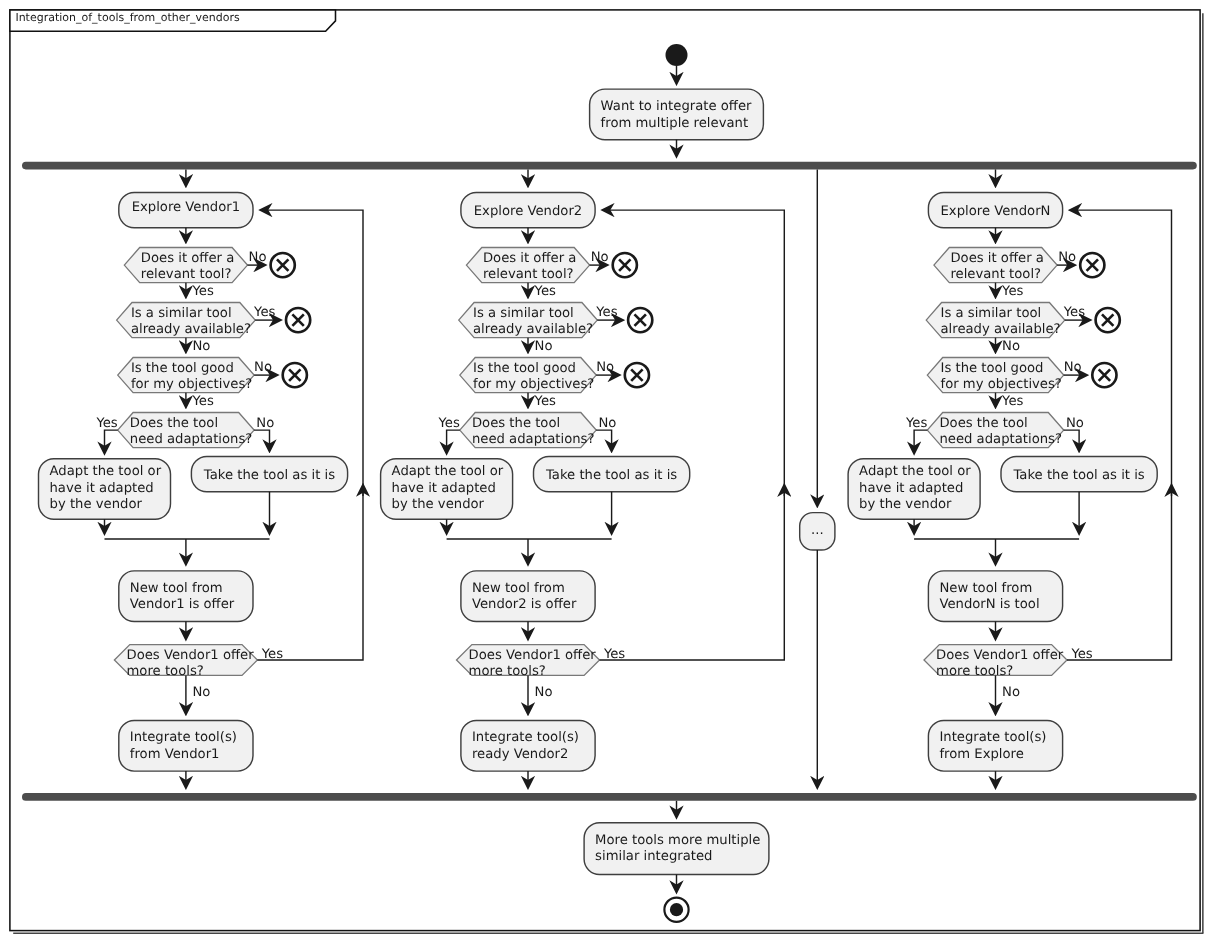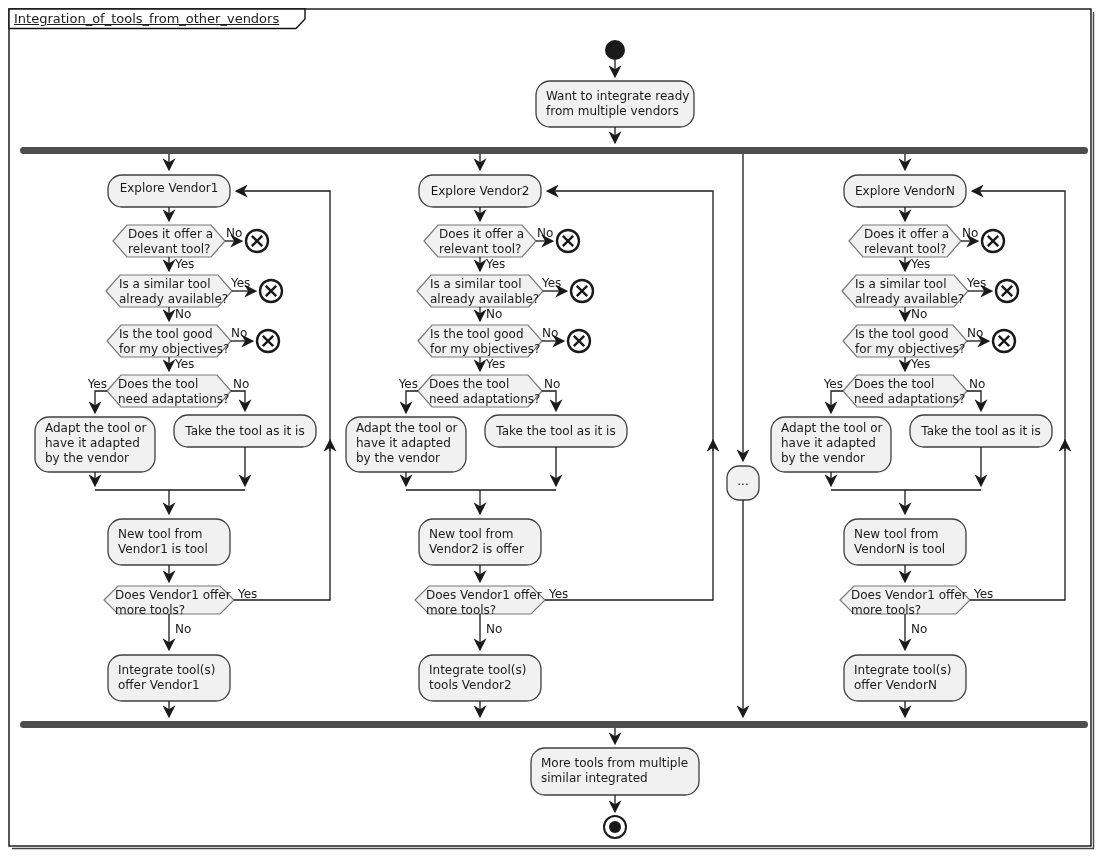--- a/index.html
+++ b/index.html
@@ -5,21 +5,21 @@
   html,body{margin:0;padding:0;background:#fff;}
   body{width:1101px;height:860px;position:relative;font-family:"DejaVu Sans",sans-serif;color:#1a1a1a;}
   svg{position:absolute;left:0;top:0;}
   .edge{stroke:#1a1a1a;stroke-width:1.3;fill:none;}
   .act{fill:#f1f1f1;stroke:#3f3f3f;stroke-width:1.3;}
   .dec{fill:#f1f1f1;stroke:#787878;stroke-width:1.2;}
   .bar{fill:#4d4d4d;}
   .t{position:absolute;font-size:12px;line-height:15px;white-space:nowrap;}
   .tc{position:absolute;display:flex;align-items:center;justify-content:center;font-size:12px;white-space:nowrap;}
   .lbl{position:absolute;font-size:12px;line-height:13px;white-space:nowrap;}
-  .title{position:absolute;left:14px;top:11px;font-size:13px;text-decoration:underline;white-space:nowrap;}
+  .title{position:absolute;left:14px;top:11px;font-size:10px;white-space:nowrap;}
   .tr{text-align:right;}
 </style>
 </head>
 <body>
 
 <svg width="1101" height="860" viewBox="0 0 1101 860">
   <defs>
     <marker id="arr" viewBox="0 0 10 10" refX="7.5" refY="5" markerWidth="10" markerHeight="10" orient="auto-start-reverse">
       <path d="M0,0 L10,5 L0,10 L3,5 Z" fill="#1a1a1a"></path>
     </marker>
@@ -109,22 +109,22 @@
   <line class="edge" x1="615" y1="795" x2="615" y2="810" marker-end="url(#arr)"></line>
   <g>
     <circle cx="615" cy="827" r="11" fill="#fff" stroke="#1a1a1a" stroke-width="2"></circle>
     <circle cx="615" cy="827" r="6" fill="#1a1a1a"></circle>
   </g>
 </svg>
 
 <div class="title">Integration_of_tools_from_other_vendors</div>
 
 <div class="t" style="left:546px;top:89px">
-  <div>Want to integrate ready</div>
-    <div>from multiple vendors</div>
+  <div>Want to integrate offer</div>
+    <div>from multiple relevant</div>
 </div>
 
 <div class="tc" style="left:108px;top:175px;width:122px;height:25px">Explore Vendor1</div>
 <div class="t" style="left:128px;top:227px">
     <div>Does it offer a</div>
     <div>relevant tool?</div>
   </div>
 <div class="lbl" style="left:226px;top:227px">No</div>
 <div class="lbl" style="left:175px;top:258px">Yes</div>
 <div class="t" style="left:119px;top:277px">
@@ -146,31 +146,31 @@
 <div class="lbl tr" style="left:81px;top:378px;width:26px">Yes</div>
 <div class="lbl" style="left:233px;top:378px">No</div>
 <div class="t" style="left:45px;top:421px">
     <div>Adapt the tool or</div>
     <div>have it adapted</div>
     <div>by the vendor</div>
   </div>
 <div class="tc" style="left:174px;top:415px;width:142px;height:32px">Take the tool as it is</div>
 <div class="t" style="left:118px;top:527px">
     <div>New tool from</div>
-    <div>Vendor1 is tool</div>
+    <div>Vendor1 is offer</div>
   </div>
 <div class="t" style="left:115px;top:588px">
     <div>Does Vendor1 offer</div>
     <div>more tools?</div>
   </div>
 <div class="lbl" style="left:238px;top:588px">Yes</div>
 <div class="lbl" style="left:175px;top:623px">No</div>
 <div class="t" style="left:118px;top:663px">
     <div>Integrate tool(s)</div>
-    <div>offer Vendor1</div>
+    <div>from Vendor1</div>
   </div>
 
 <div class="tc" style="left:419px;top:175px;width:122px;height:32px">Explore Vendor2</div>
 <div class="t" style="left:439px;top:227px">
     <div>Does it offer a</div>
     <div>relevant tool?</div>
   </div>
 <div class="lbl" style="left:537px;top:227px">No</div>
 <div class="lbl" style="left:486px;top:258px">Yes</div>
 <div class="t" style="left:430px;top:277px">
@@ -202,21 +202,21 @@
     <div>Vendor2 is offer</div>
   </div>
 <div class="t" style="left:426px;top:588px">
     <div>Does Vendor1 offer</div>
     <div>more tools?</div>
   </div>
 <div class="lbl" style="left:549px;top:588px">Yes</div>
 <div class="lbl" style="left:486px;top:623px">No</div>
 <div class="t" style="left:429px;top:663px">
     <div>Integrate tool(s)</div>
-    <div>tools Vendor2</div>
+    <div>ready Vendor2</div>
   </div>
 
 <div class="tc" style="left:727px;top:466px;width:32px;height:30px">...</div>
 
 <div class="tc" style="left:844px;top:175px;width:122px;height:32px">Explore VendorN</div>
 <div class="t" style="left:864px;top:227px">
     <div>Does it offer a</div>
     <div>relevant tool?</div>
   </div>
 <div class="lbl" style="left:962px;top:227px">No</div>
@@ -250,19 +250,19 @@
     <div>VendorN is tool</div>
   </div>
 <div class="t" style="left:851px;top:588px">
     <div>Does Vendor1 offer</div>
     <div>more tools?</div>
   </div>
 <div class="lbl" style="left:974px;top:588px">Yes</div>
 <div class="lbl" style="left:911px;top:623px">No</div>
 <div class="t" style="left:854px;top:663px">
     <div>Integrate tool(s)</div>
-    <div>offer VendorN</div>
+    <div>from Explore</div>
   </div>
 
 <div class="t" style="left:541px;top:756px">
-  <div>More tools from multiple</div>
+  <div>More tools more multiple</div>
     <div>similar integrated</div>
 </div>
 
 </body></html>

